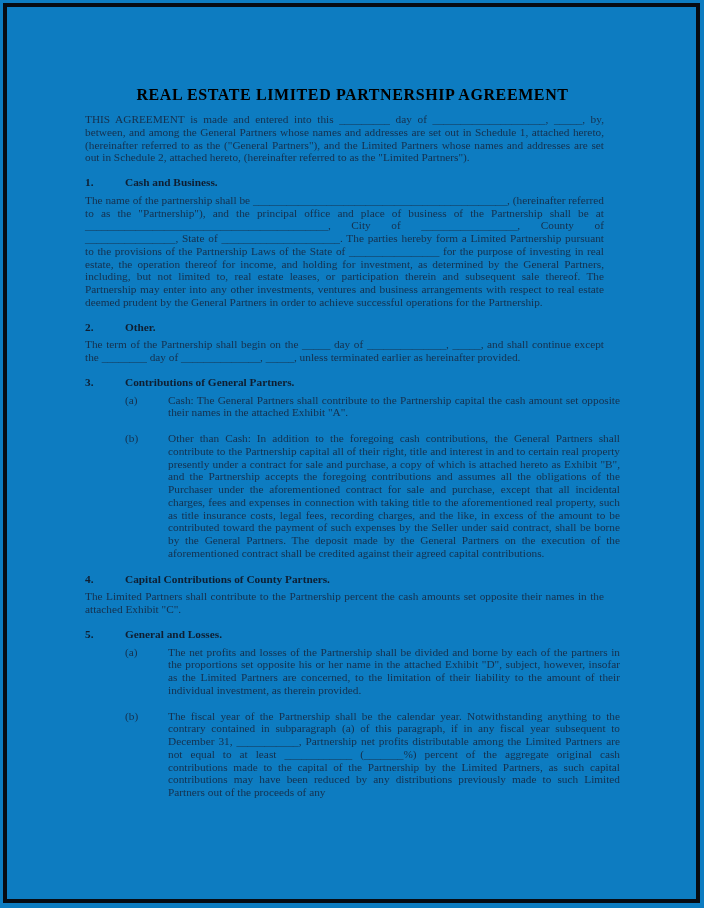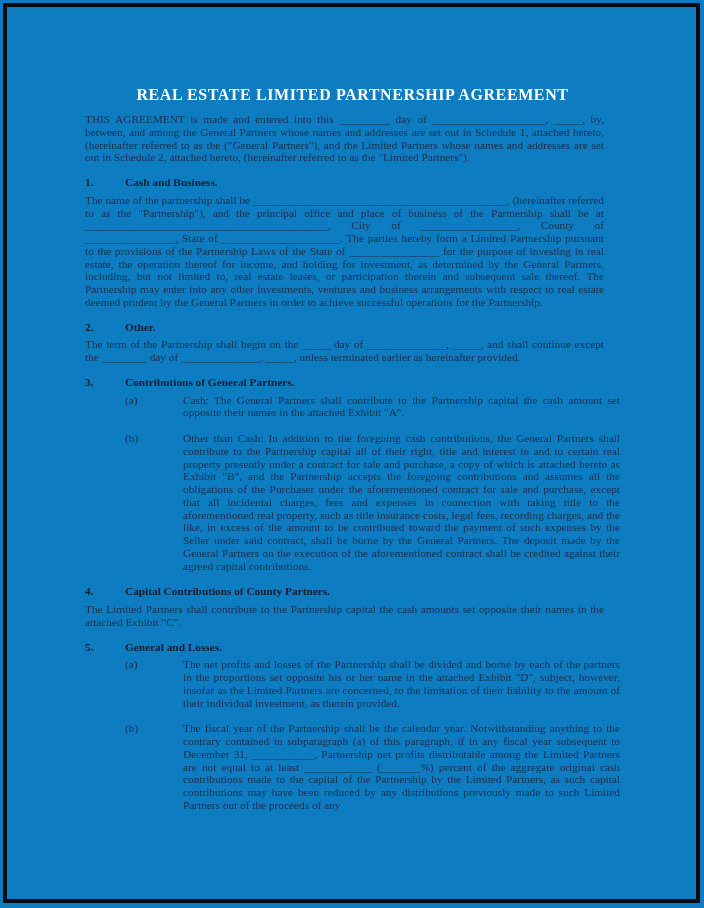--- a/index.html
+++ b/index.html
@@ -33,21 +33,21 @@
     font-size: 11.3px;
     line-height: 1.13;
   }
 
   .doc-title {
     margin: 0 0 9px 0;
     text-align: center;
     font-size: 16px;
     font-weight: bold;
     letter-spacing: 0.6px;
-    color: #ffffff;
+    color: #000000;
   }
 
   .para {
     margin: 0 16px 12px 0;
     text-align: justify;
   }
 
   .sec-heading {
     display: flex;
     margin: 0 0 5px 0;
@@ -64,21 +64,20 @@
     display: flex;
     margin: 0 0 13px 40px;
   }
   .sub-marker {
     width: 43px;
     flex-shrink: 0;
   }
   .sub-text {
     flex: 1;
     text-align: justify;
-    margin-left: 15px;
   }
 </style>
 </head>
 <body>
 
 <div class="canvas">
   <div class="border-frame"></div>
 
   <div class="content">
 
@@ -108,21 +107,21 @@
     </div>
     <div class="sub">
       <span class="sub-marker">(b)</span>
       <span class="sub-text">Other than Cash: In addition to the foregoing cash contributions, the General Partners shall contribute to the Partnership capital all of their right, title and interest in and to certain real property presently under a contract for sale and purchase, a copy of which is attached hereto as Exhibit "B", and the Partnership accepts the foregoing contributions and assumes all the obligations of the Purchaser under the aforementioned contract for sale and purchase, except that all incidental charges, fees and expenses in connection with taking title to the aforementioned real property, such as title insurance costs, legal fees, recording charges, and the like, in excess of the amount to be contributed toward the payment of such expenses by the Seller under said contract, shall be borne by the General Partners. The deposit made by the General Partners on the execution of the aforementioned contract shall be credited against their agreed capital contributions.</span>
     </div>
 
     <div class="sec-heading">
       <span class="sec-num">4.</span>
       <span class="sec-title">Capital Contributions of County Partners.</span>
     </div>
-    <p class="para">The Limited Partners shall contribute to the Partnership capital the cash amounts set opposite their names in the attached Exhibit "C".</p>
+    <p class="para">The Limited Partners shall contribute to the Partnership percent the cash amounts set opposite their names in the attached Exhibit "C".</p>
 
     <div class="sec-heading">
       <span class="sec-num">5.</span>
       <span class="sec-title">General and Losses.</span>
     </div>
     <div class="sub">
       <span class="sub-marker">(a)</span>
       <span class="sub-text">The net profits and losses of the Partnership shall be divided and borne by each of the partners in the proportions set opposite his or her name in the attached Exhibit "D", subject, however, insofar as the Limited Partners are concerned, to the limitation of their liability to the amount of their individual investment, as therein provided.</span>
     </div>
     <div class="sub">

